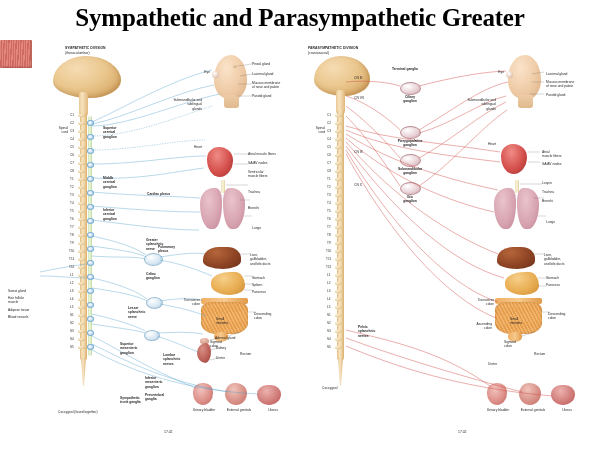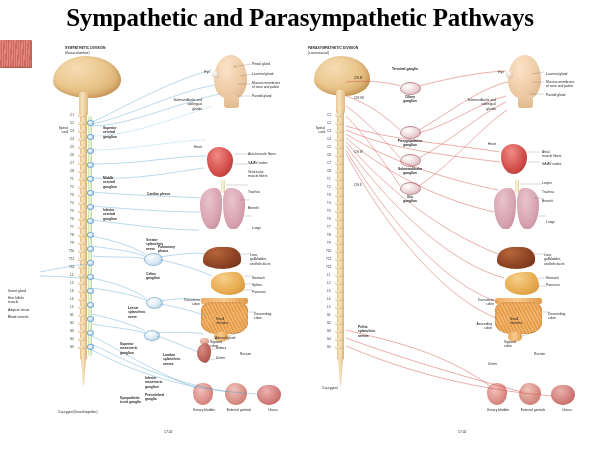--- a/index.html
+++ b/index.html
@@ -243,21 +243,21 @@
   }
   .lead {
     fill: none;
     stroke: #58585a;
     stroke-width: 0.25;
   }
 </style>
 </head>
 <body>
 
-<div class="page-title">Sympathetic and Parasympathetic Pathways</div>
+<div class="page-title">Sympathetic and Parasympathetic Greater</div>
 
 <div class="figure">
 
   <div class="panel panel-left">
 
     <div class="panel-heading" style="left:65px; top:6px;">
       <span>SYMPATHETIC DIVISION</span>
       <span class="sub">(thoracolumbar)</span>
     </div>
 

